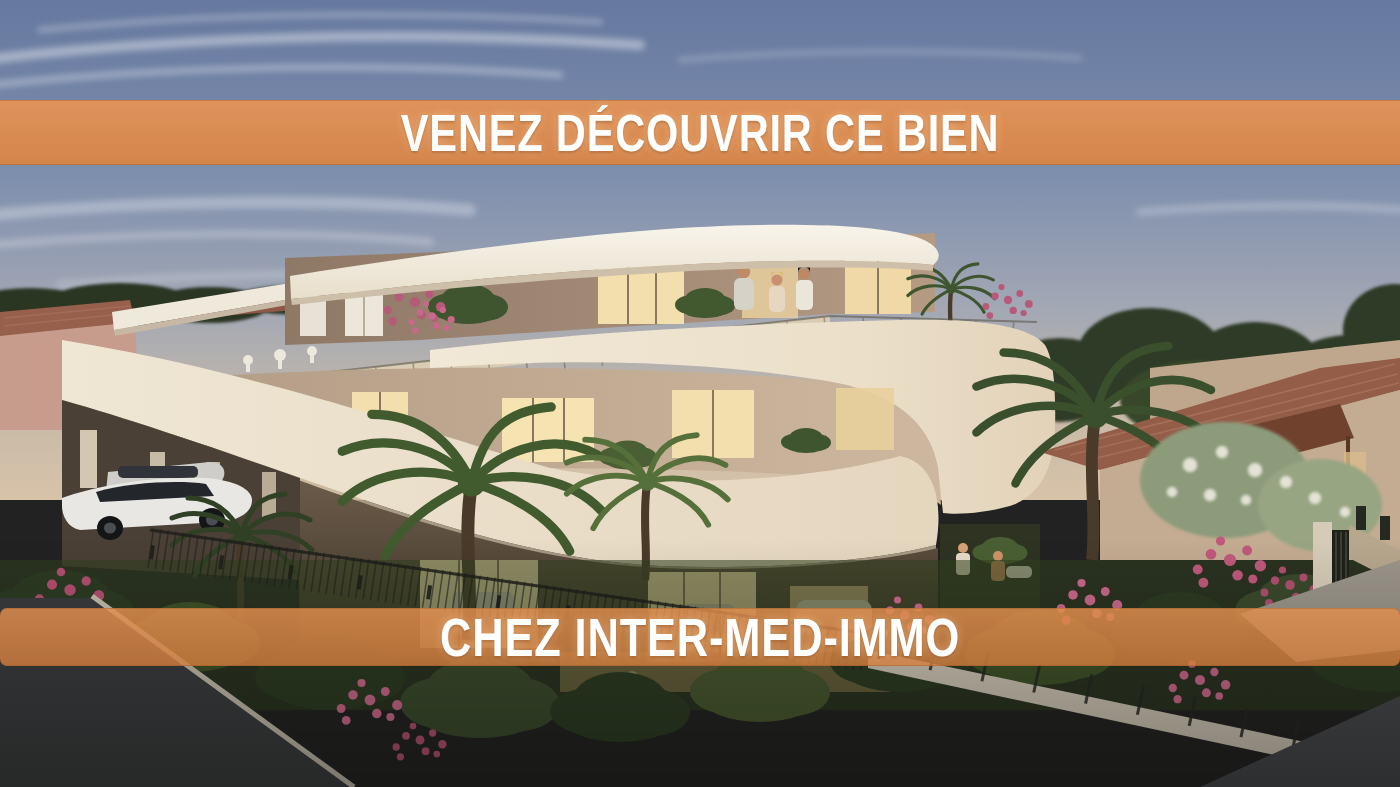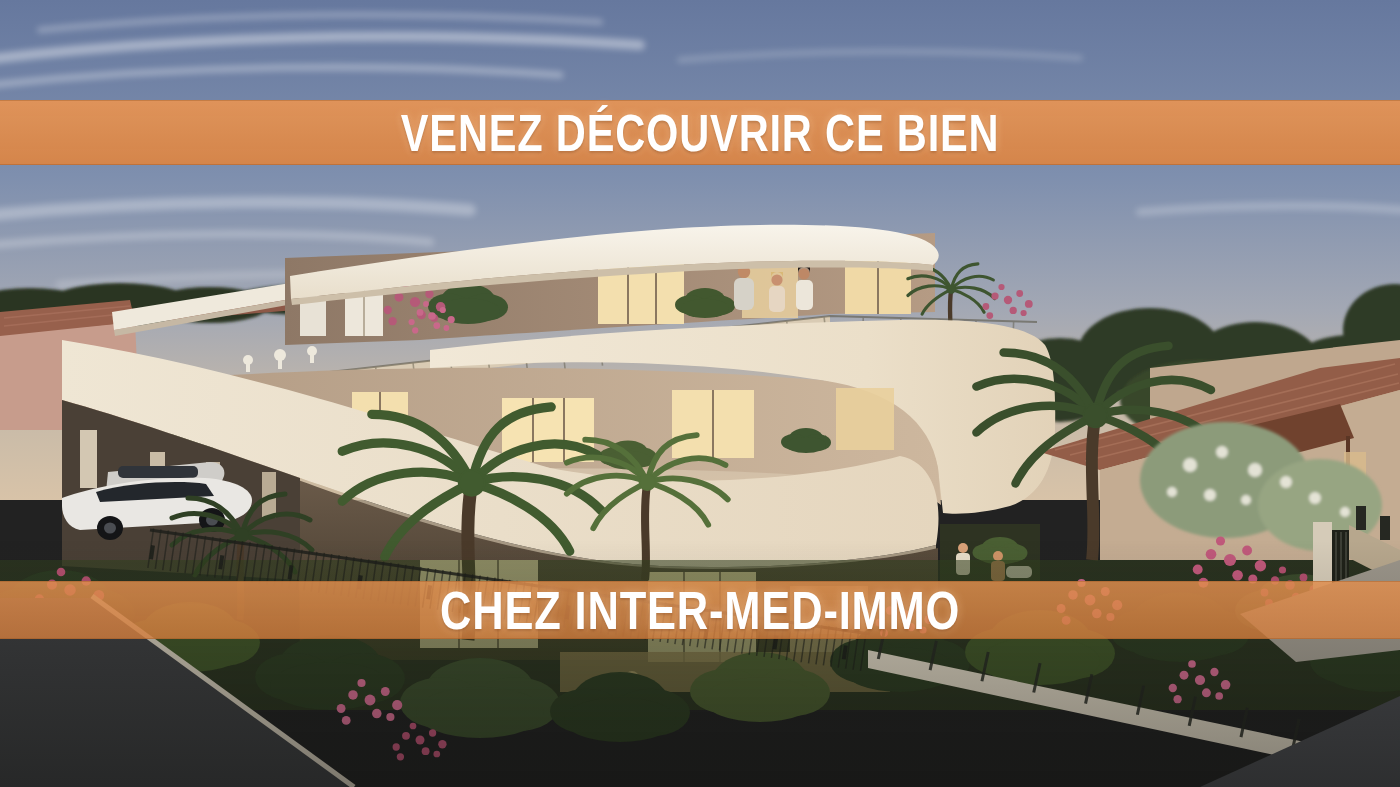--- a/index.html
+++ b/index.html
@@ -7,21 +7,21 @@
     position:relative;width:1400px;height:787px;overflow:hidden;
     font-family:"Liberation Sans","DejaVu Sans",sans-serif;
     padding-left:16px;
   }
   #scene-svg{position:absolute;left:0;top:0;width:1400px;height:787px;display:block;}
   .banner{
     position:absolute;left:0;width:1400px;display:flex;align-items:center;justify-content:center;
     box-shadow:inset 0 1px 0 rgba(150,80,30,.35), inset 0 -1px 0 rgba(150,80,30,.35);
   }
   .banner-top{top:100px;height:65px;background:linear-gradient(180deg,rgba(226,148,88,.97),rgba(216,132,70,.96));}
-  .banner-bottom{top:581px;height:58px;background:linear-gradient(180deg,rgba(224,142,78,.84),rgba(212,126,62,.80));}
+  .banner-bottom{top:608px;height:58px;background:linear-gradient(180deg,rgba(224,142,78,.84),rgba(212,126,62,.80));border-radius:7px;}
   .banner-text{
     color:#fff;font-weight:bold;font-size:52px;line-height:1;white-space:nowrap;
     letter-spacing:1px;
     text-shadow:0 2px 3px rgba(120,60,20,.35),0 0 10px rgba(255,215,170,.45);
   }
   .banner-top .banner-text{transform:scaleX(.80);}
   .banner-bottom .banner-text{transform:scaleX(.82);font-size:53px;}
 </style>
 </head>
 <body>

